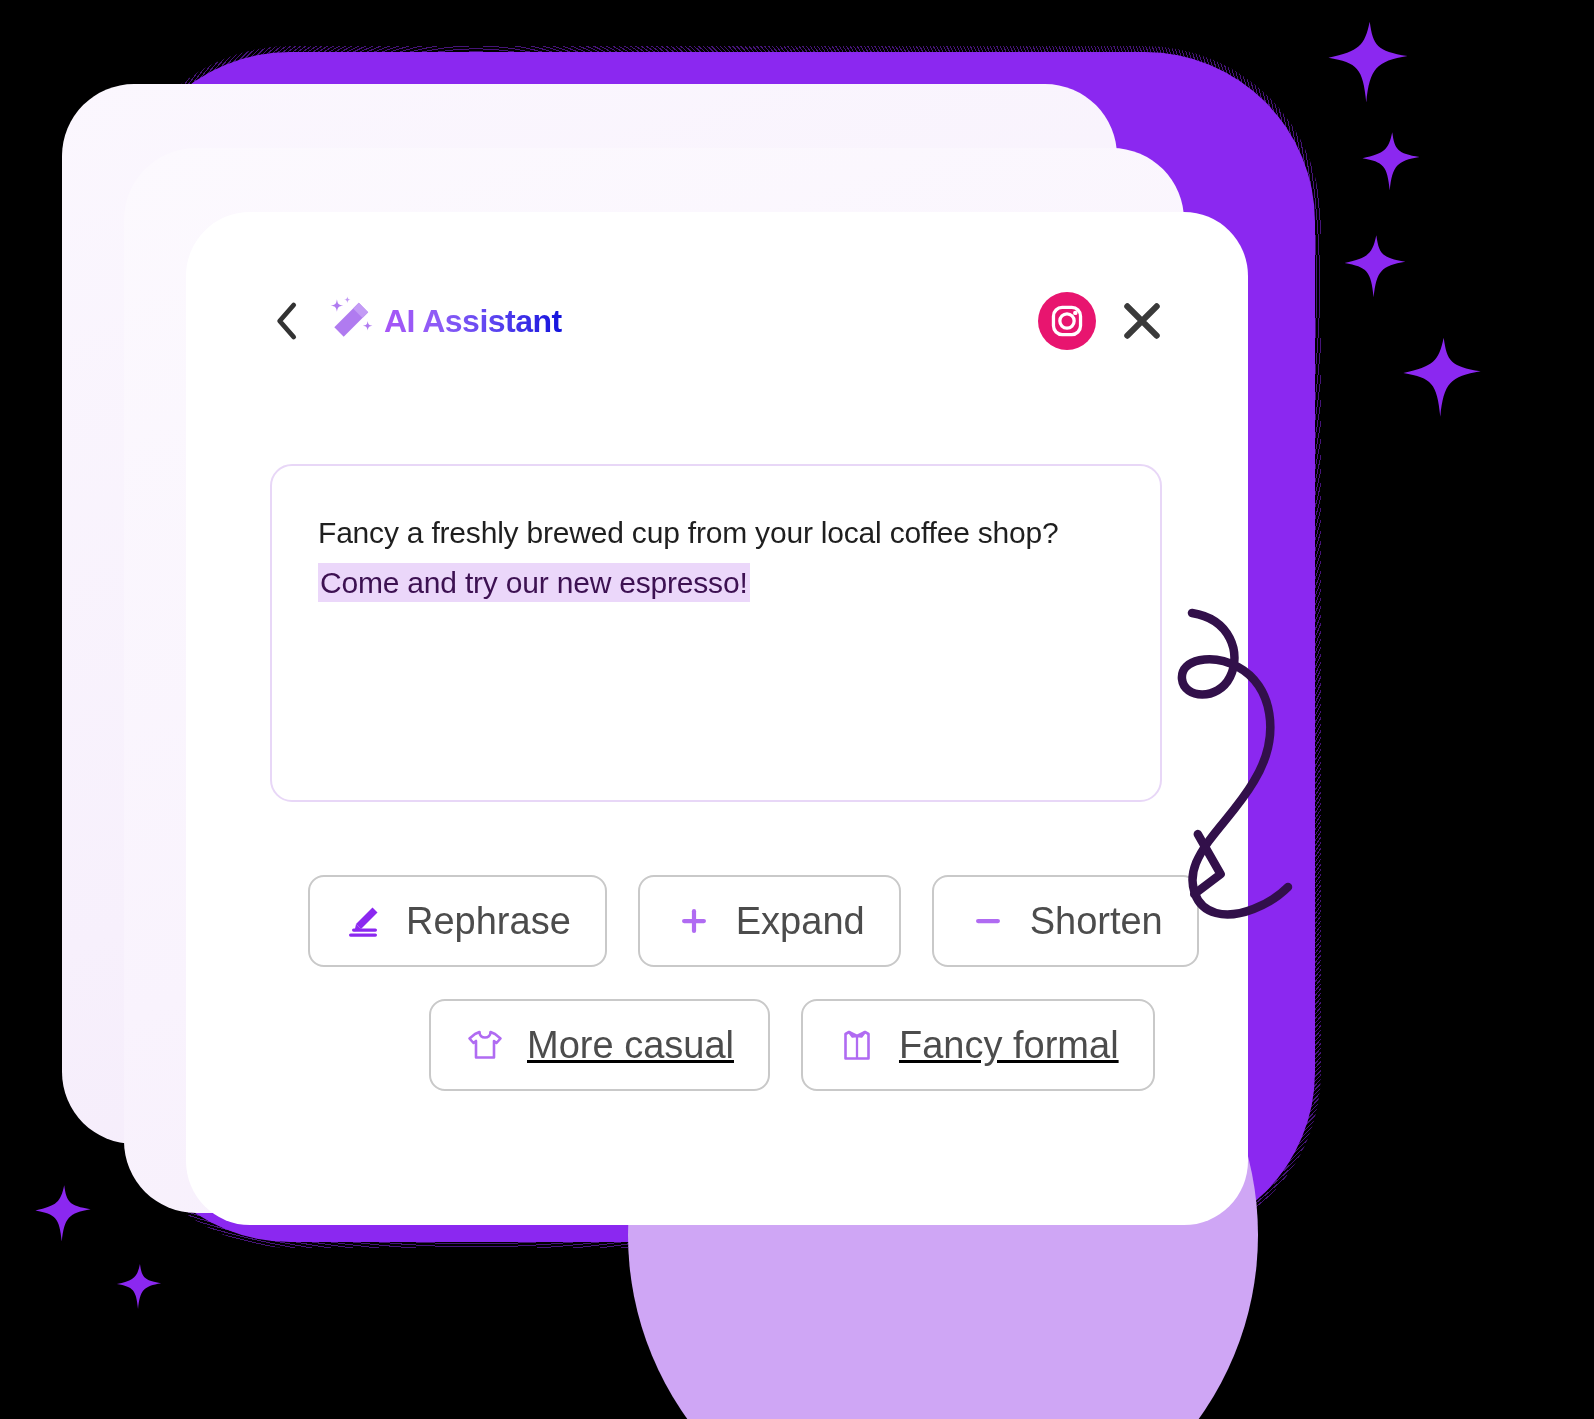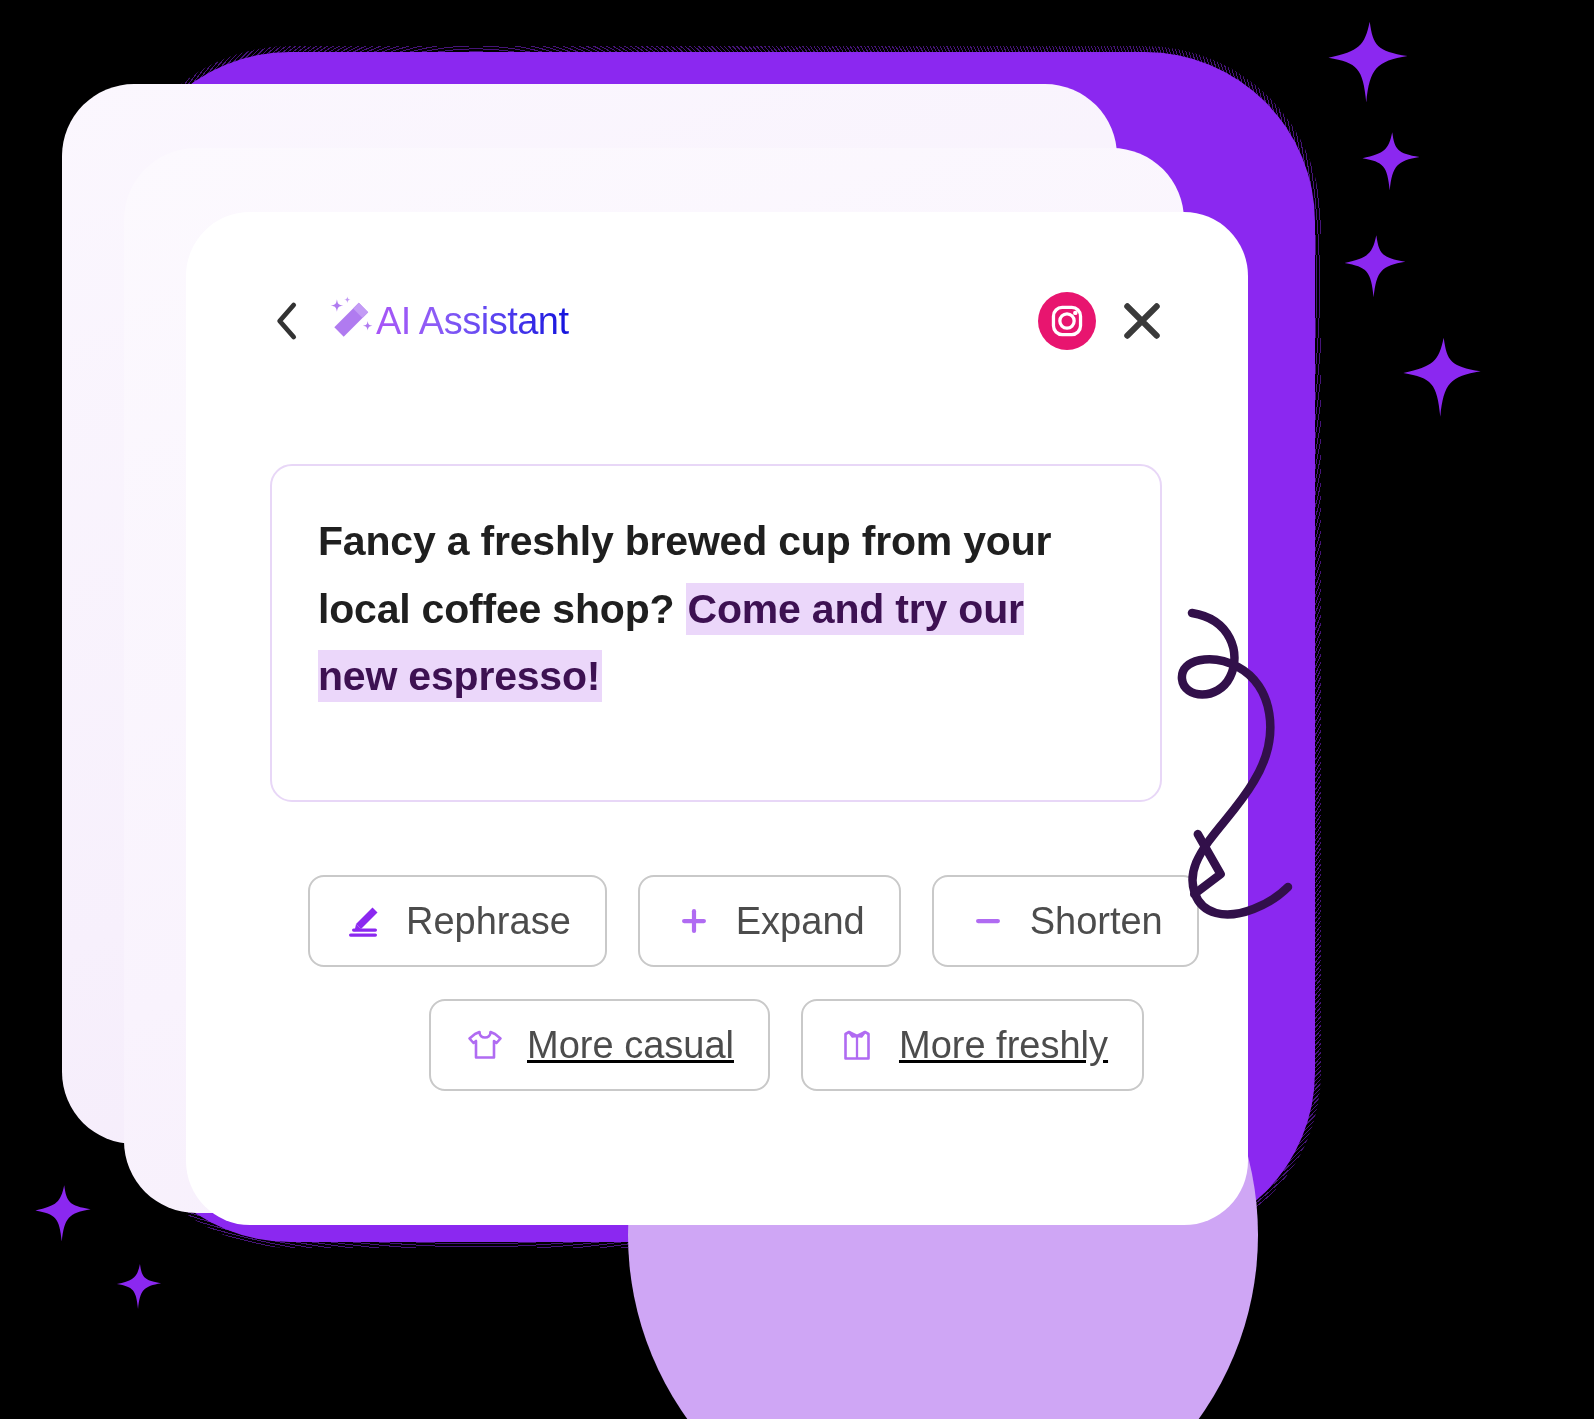--- a/index.html
+++ b/index.html
@@ -63,46 +63,45 @@
   
   .header {
     position:absolute;
     left:84px; top:78px;
     width:894px; height:62px;
     display:flex; align-items:center;
   }
   .back-chevron { width:34px; height:40px; flex:0 0 auto; cursor:pointer; }
   .wand-icon { width:50px; height:50px; margin-left:22px; flex:0 0 auto; }
   .title {
-    margin-left:0;
-    font-size:38px; font-weight:normal; letter-spacing:-0.5px;
+    margin-left:8px;
+    font-size:32px; font-weight:bold; letter-spacing:-0.5px;
     background:linear-gradient(90deg,#A855F7 0%,#8B5CF6 32%,#5B44F0 62%,#1212DD 100%);
     -webkit-background-clip:text; background-clip:text;
     -webkit-text-fill-color:transparent; color:transparent;
     white-space:nowrap;
   }
   .header-spacer { flex:1 1 auto; }
   .ig-icon { width:58px; height:58px; flex:0 0 auto; cursor:pointer; }
   .close-icon { width:44px; height:44px; margin-left:24px; flex:0 0 auto; cursor:pointer; }
 
   
   .text-box {
     position:absolute;
     left:84px; top:252px;
     width:892px; height:338px;
     border:2px solid #E8D7F7;
     border-radius:22px;
     padding:42px 46px;
   }
   .text-body {
-    font-size:41px;
+    font-size:30px;
     line-height:1.65;
     color:#1F1F1F;
     letter-spacing:-0.2px;
-    font-weight:bold;
   }
   .hl {
     background:#EBD7FA;
     color:#3D1152;
     padding:3px 2px;
   }
 
   
   .btn-row {
     position:absolute;
@@ -245,21 +244,21 @@
       </div>
 
       <div class="action-btn">
         <span class="glyph">
           <svg width="38" height="38" viewBox="0 0 38 38">
             <path d="M11 6 L7.5 8 L7.5 32.5 L30.5 32.5 L30.5 8 L27 6 L19 10 Z" fill="none" stroke="#B06BF2" stroke-width="2.6" stroke-linejoin="round"></path>
             <path d="M11 6 L14.5 10.5 L19 10 L23.5 10.5 L27 6" fill="none" stroke="#B06BF2" stroke-width="2.6" stroke-linejoin="round"></path>
             <path d="M19 10 L19 32.5" fill="none" stroke="#B06BF2" stroke-width="2.3"></path>
           </svg>
         </span>
-        <span class="label">More freshly</span>
+        <span class="label">Fancy formal</span>
       </div>
     </div>
 
   </div>
 
   <svg class="curly-arrow" viewBox="0 0 180 360">
     <path d="M32 18 C70 24 82 58 70 82 C58 106 24 104 22 84 C20 64 52 58 78 72 C112 90 122 140 94 186 C74 220 48 240 36 268 C28 288 34 312 56 318 C78 324 110 310 128 292" fill="none" stroke="#32104A" stroke-width="8.5" stroke-linecap="round"></path>
     <path d="M44 238 L58 282 L28 296" fill="none" stroke="#32104A" stroke-width="8.5" stroke-linecap="round" stroke-linejoin="round" transform="rotate(-12 46 268)"></path>
   </svg>
 

